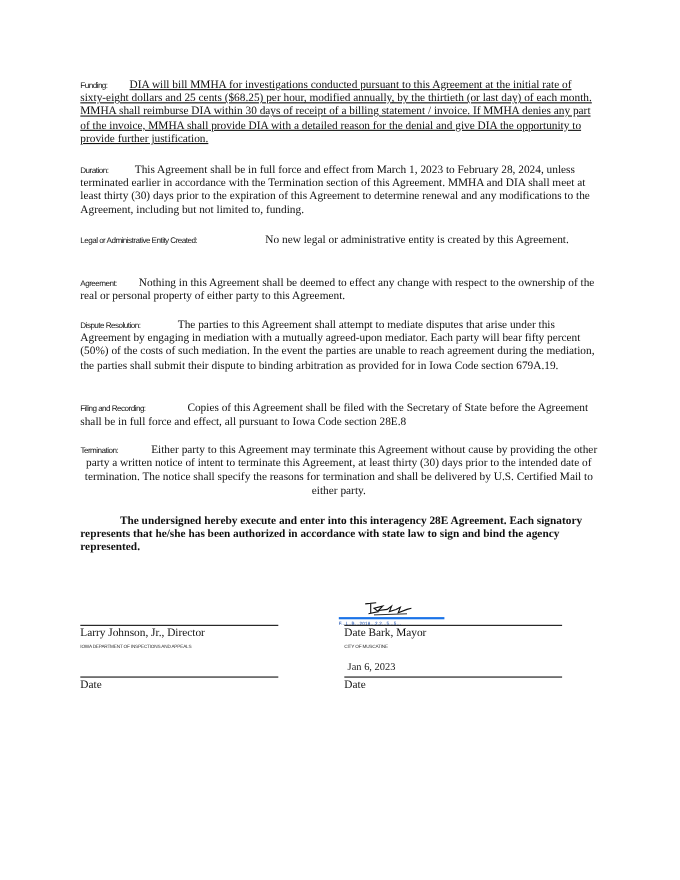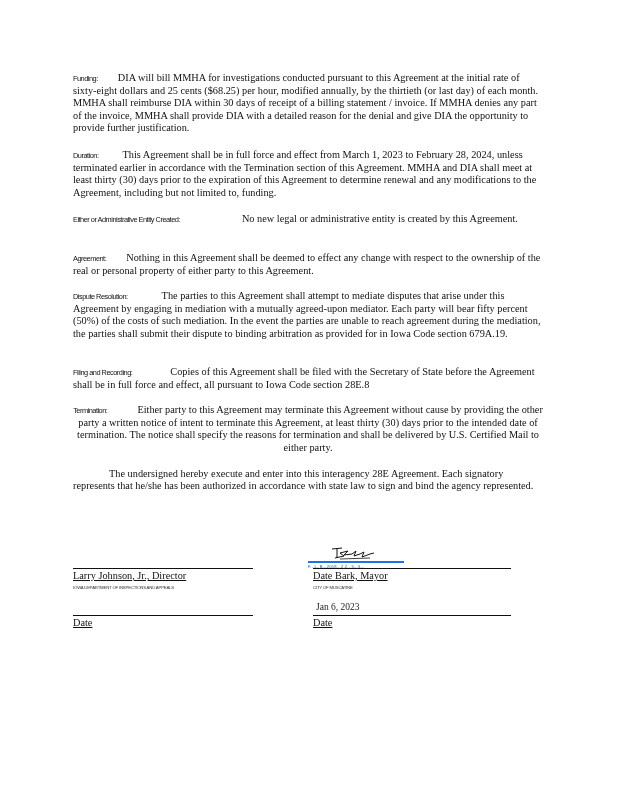--- a/index.html
+++ b/index.html
@@ -4,64 +4,64 @@
   <style>
     html, body { margin: 0; padding: 0; background: #ffffff; }
     body { width: 618px; height: 800px; position: relative; overflow: hidden;
            font-family: "Liberation Serif", "DejaVu Serif", serif; color: #111; }
     .page { position: absolute; left: 0; top: 0; width: 618px; height: 800px; background: #fff; }
     .para { position: absolute; left: 73px; width: 470px; font-size: 10.3px; line-height: 12.2px; }
     .label { font-family: "Liberation Sans Narrow", "Liberation Sans", sans-serif; font-size: 7.4px;
              letter-spacing: -0.5px; display: inline-block; }
     .gap { display: inline-block; }
     .sigline { position: absolute; height: 1px; background: #111; }
-    .signame { position: absolute; font-size: 10.3px; text-decoration: underline; }
+    .signame { position: absolute; font-size: 10.3px; }
     .sigorg { position: absolute; font-family: "Liberation Sans", sans-serif; font-size: 4.3px;
               letter-spacing: -0.2px; color: #333; text-transform: uppercase; }
     .date-val { position: absolute; font-family: "Liberation Sans", "DejaVu Sans", sans-serif;
                 font-size: 9.5px; color: #222; }
     .blue-line { position: absolute; height: 2px; background: #1a73e8; }
     .blue-id { position: absolute; font-family: "Liberation Sans", sans-serif; font-size: 4.2px;
                color: #1a4fb0; letter-spacing: 0.2px; }
     .sig-scribble { position: absolute; }
   </style>
 </head>
 <body>
 
 <div class="page">
 
-  <div class="para" style="top:72px;">
+  <div class="para" style="top:72px;text-decoration:underline;">
     <span class="label">Funding:</span><span class="gap" style="width:20px"></span><span>DIA will bill MMHA for investigations conducted pursuant to this Agreement at the initial rate of sixty-eight dollars and 25 cents ($68.25) per hour, modified annually, by the thirtieth (or last day) of each month. MMHA shall reimburse DIA within 30 days of receipt of a billing statement / invoice.  If MMHA denies any part of the invoice, MMHA shall provide DIA with a detailed reason for the denial and give DIA the opportunity to provide further justification.</span>
   </div>
 
   <div class="para" style="top:149px;">
     <span class="label">Duration:</span><span class="gap" style="width:24px"></span><span>This Agreement shall be in full force and effect from March 1, 2023 to February 28, 2024, unless terminated earlier in accordance with the Termination section of this Agreement.  MMHA and DIA shall meet at least thirty (30) days prior to the expiration of this Agreement to determine renewal and any modifications to the Agreement, including but not limited to, funding.</span>
   </div>
 
   <div class="para" style="top:213px;">
-    <span class="label">Either or Administrative Entity Created:</span><span class="gap" style="width:62px"></span><span>No new legal or administrative entity is created by this Agreement.</span>
+    <span class="label">Legal or Administrative Entity Created:</span><span class="gap" style="width:62px"></span><span>No new legal or administrative entity is created by this Agreement.</span>
   </div>
 
   <div class="para" style="top:252px;">
     <span class="label">Agreement:</span><span class="gap" style="width:20px"></span><span>Nothing in this Agreement shall be deemed to effect any change with respect to the ownership of the real or personal property of either party to this Agreement.</span>
   </div>
 
   <div class="para" style="top:290px;">
     <span class="label">Dispute Resolution:</span><span class="gap" style="width:34px"></span><span>The parties to this Agreement shall attempt to mediate disputes that arise under this Agreement by engaging in mediation with a mutually agreed-upon mediator.  Each party will bear fifty percent (50%) of the costs of such mediation.  In the event the parties are unable to reach agreement during the mediation, the parties shall submit their dispute to binding arbitration as provided for in Iowa Code section 679A.19.</span>
   </div>
 
   <div class="para" style="top:366px;">
     <span class="label">Filing and Recording:</span><span class="gap" style="width:38px"></span><span>Copies of this Agreement shall be filed with the Secretary of State before the Agreement shall be in full force and effect, all pursuant to Iowa Code section 28E.8</span>
   </div>
 
   <div class="para" style="top:404px;text-align:center;">
     <span class="label">Termination:</span><span class="gap" style="width:30px"></span><span>Either party to this Agreement may terminate this Agreement without cause by providing the other party a written notice of intent to terminate this Agreement, at least thirty (30) days prior to the intended date of termination.  The notice shall specify the reasons for termination and shall be delivered by U.S. Certified Mail to either party.</span>
   </div>
 
-  <div class="para" style="top:468px; text-indent:36px;">
+  <div class="para" style="top:468px; text-indent:36px;font-weight:bold;">
     <span>The undersigned hereby execute and enter into this interagency 28E Agreement.  Each signatory represents that he/she has been authorized in accordance with state law to sign and bind the agency represented.</span>
   </div>
 
   <div class="sigline" style="left:73px; top:568px; width:180px;"></div>
   <div class="signame" style="left:73px; top:570px;">Larry Johnson, Jr., Director</div>
   <div class="sigorg" style="left:73px; top:585px;">Iowa Department of Inspections and Appeals</div>
   <div class="sigline" style="left:73px; top:615px; width:180px;"></div>
   <div class="signame" style="left:73px; top:617px;">Date</div>
 
   <svg class="sig-scribble" style="left:330px; top:545px;" width="50" height="16" viewBox="0 0 50 16">

